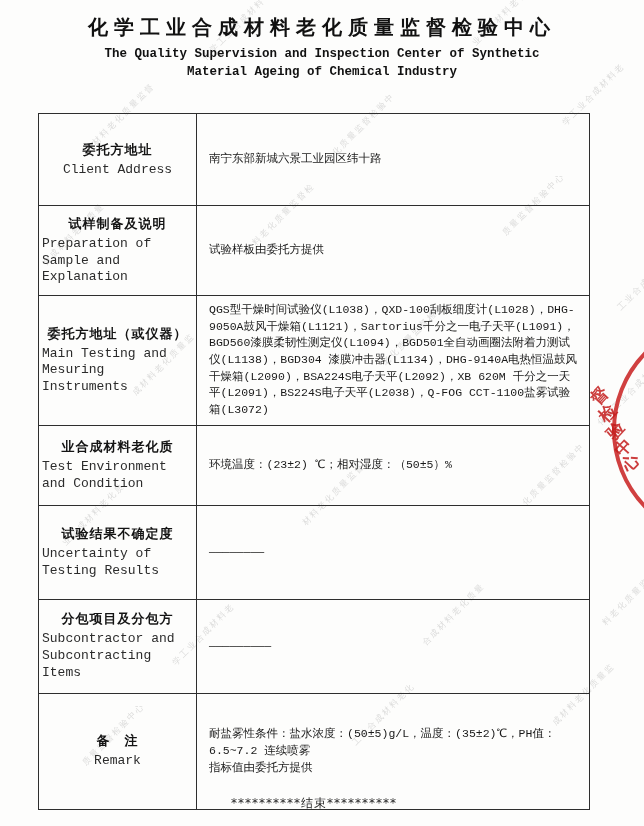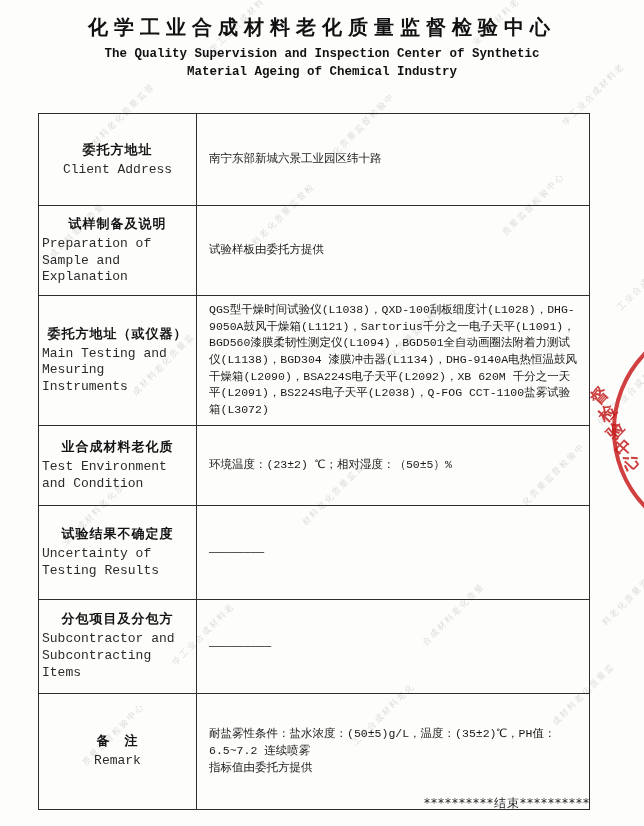--- a/index.html
+++ b/index.html
@@ -63,21 +63,21 @@
     font-size:13px; line-height:1.3; margin-top:3px; color:#2b2b2b;
   }
   .cell-value {
     flex:1; display:flex; align-items:center; box-sizing:border-box;
     padding:6px 8px 6px 12px; font-size:11.5px; line-height:1.45;
     white-space:pre-line; color:#191919;font-family:Liberation Mono, monospace;
   }
   
   .end-marker {
     position:absolute; z-index:1; left:38px; top:795px; width:552px;
-    text-align:right; font-size:12px; letter-spacing:1px; color:#242424;
+    text-align:center; font-size:12px; letter-spacing:1px; color:#242424;
   }
   
   .stamp { position:absolute; inset:0; z-index:2; pointer-events:none; }
   .stamp-arc {
     position:absolute; left:612px; top:318px; width:224px; height:224px;
     border:4px solid #c81e1e; border-radius:50%; opacity:.85; box-sizing:border-box;
   }
   .stamp-char {
     position:absolute; color:#c41c1c; font-weight:bold; font-size:17px;
     transform:rotate(-47deg); opacity:.85;

